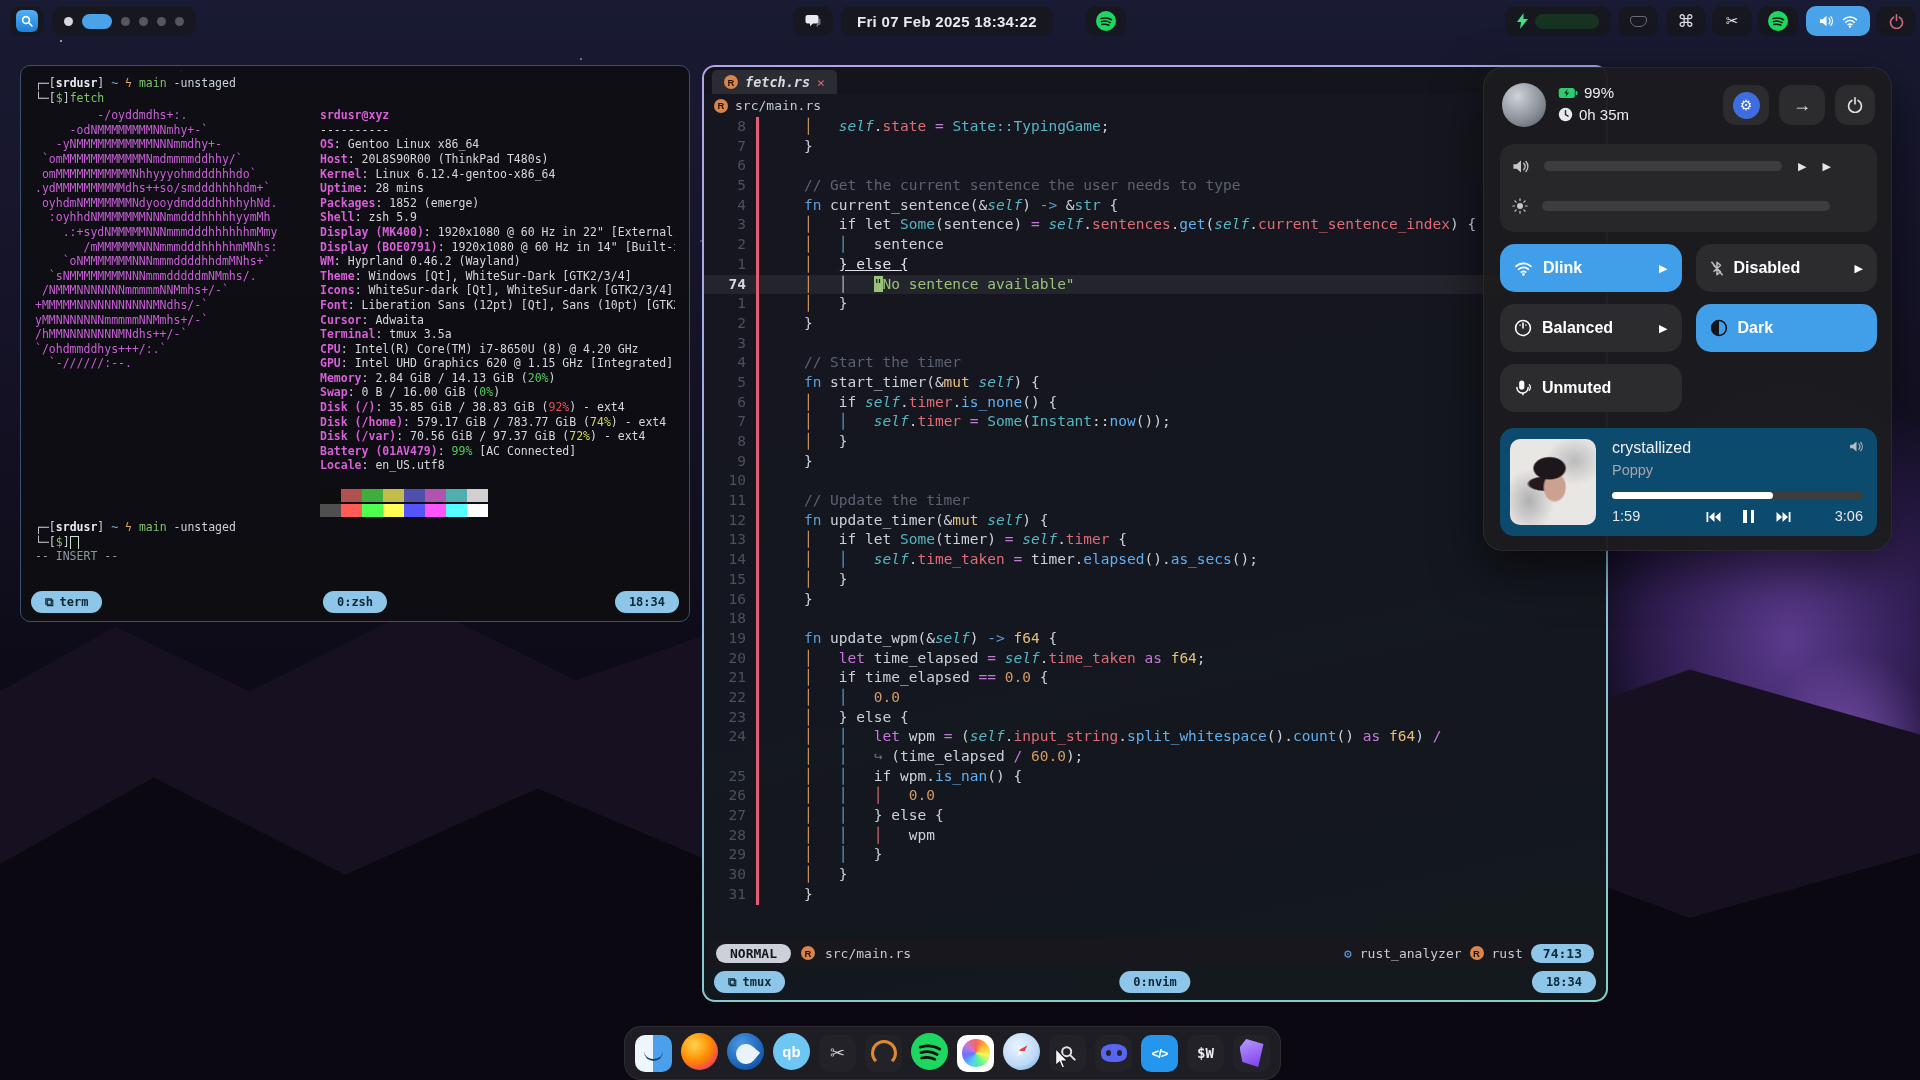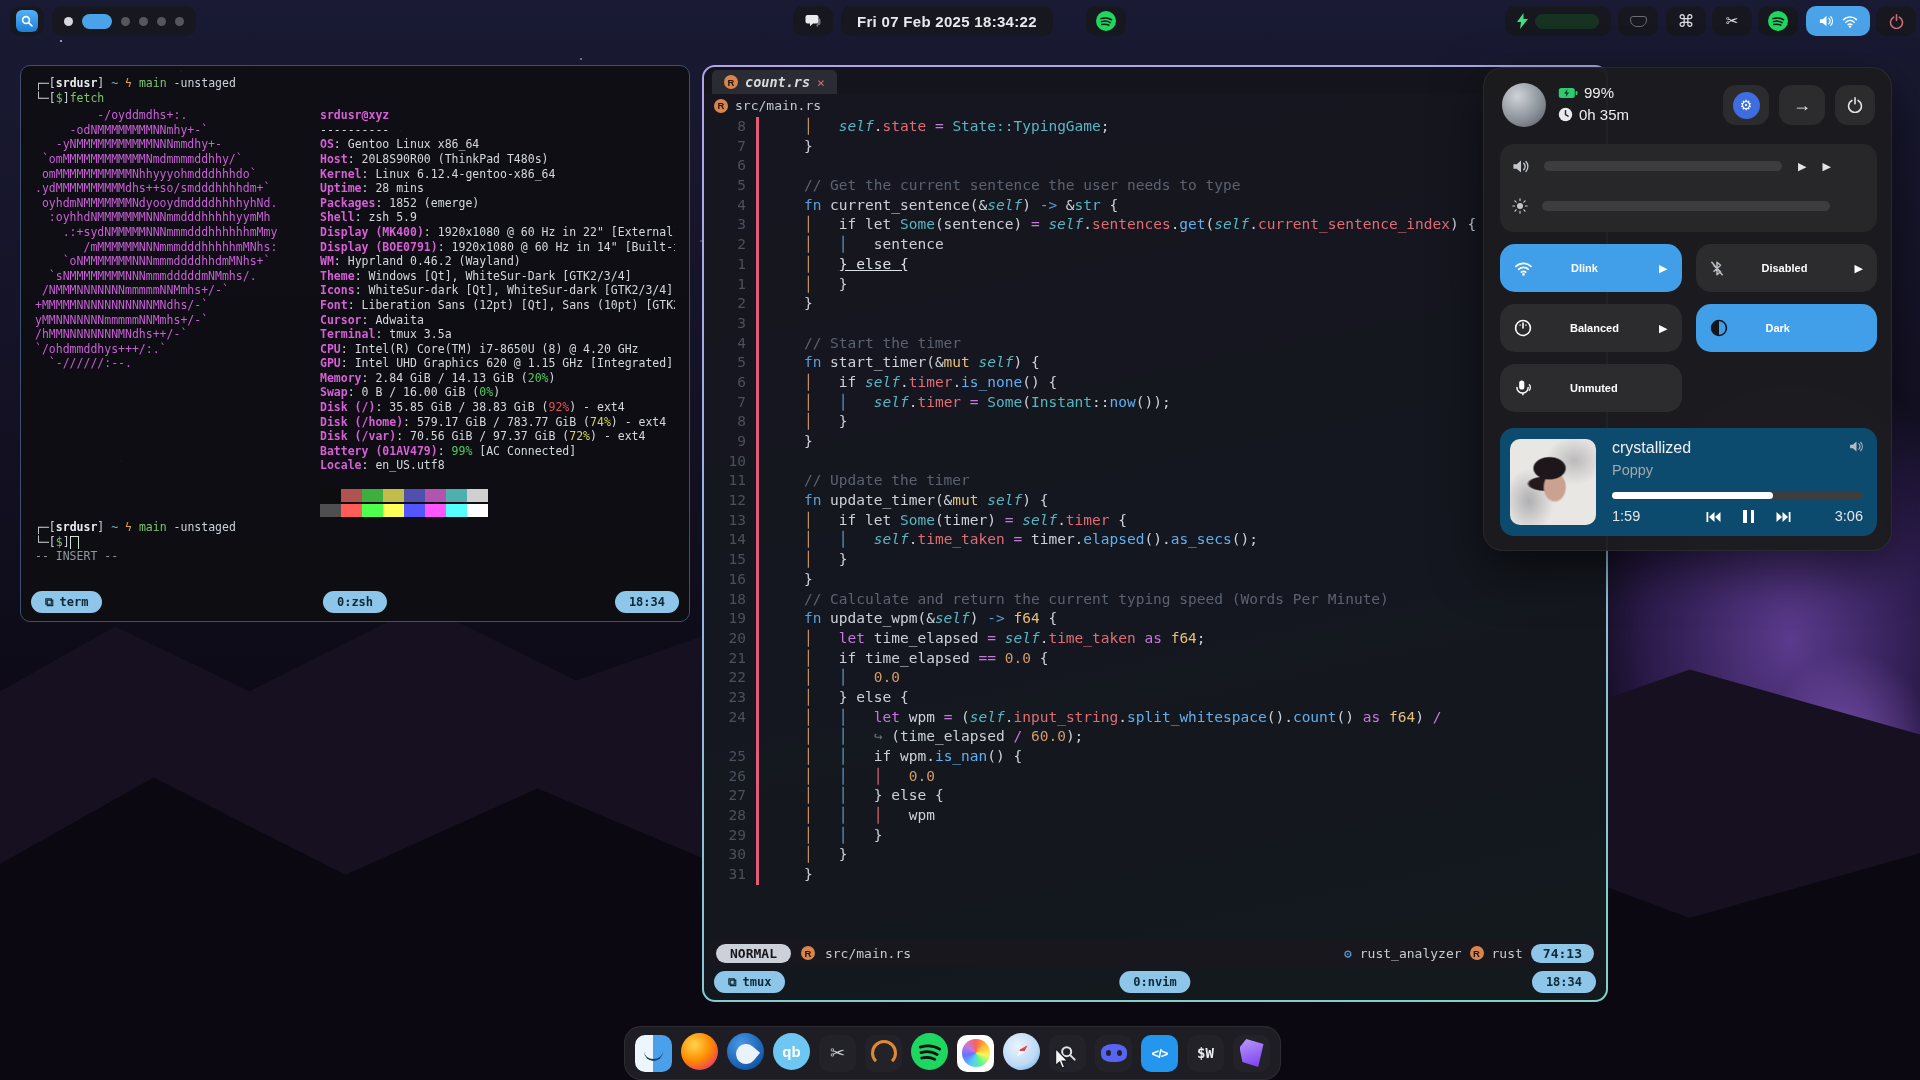--- a/index.html
+++ b/index.html
@@ -108,21 +108,21 @@
   #cc-sliders{position:absolute;left:16px;top:76px;width:377px;height:88px;background:#27272a;border-radius:14px;}
   .srow{position:absolute;left:12px;right:12px;height:20px;display:flex;align-items:center;}
   #srow-vol{top:12px;} #srow-bri{top:52px;}
   .strack{height:10px;border-radius:5px;background:#3d3d40;overflow:hidden;margin-left:14px;cursor:pointer;}
   .sfill{height:100%;border-radius:5px;background:#4aa3e8;}
   .sarrow{color:#e3e4e8;font-size:11px;margin-left:16px;cursor:pointer;}
   #cc-toggles{position:absolute;left:16px;top:176px;width:377px;display:grid;grid-template-columns:1fr 1fr;gap:12px 14px;}
   .tg{height:48px;border-radius:15px;background:#2c2c2e;display:flex;align-items:center;gap:10px;
     padding:0 14px;cursor:pointer;}
   .tg.on{background:#419ee8;}
-  .tg .lbl{font-size:11px;font-weight:bold;color:#fff;margin-left:28px;}
+  .tg .lbl{font-size:16px;font-weight:bold;color:#fff;}
   .tg .chev{margin-left:auto;font-size:11px;color:#fff;}
   .tg svg{flex:none;}
   #cc-player{position:absolute;left:16px;top:360px;width:377px;height:108px;background:#0c4a6e;border-radius:14px;}
   #alb{position:absolute;left:10px;top:11px;width:86px;height:86px;border-radius:10px;overflow:hidden;
     background:
       radial-gradient(26px 18px at 46% 34%,#1d161a 58%,rgba(29,22,26,0) 66%),
       radial-gradient(20px 26px at 52% 56%,#caa28f 50%,rgba(202,162,143,0) 60%),
       radial-gradient(30px 12px at 42% 52%,#241a1e 55%,rgba(36,26,30,0) 65%),
       radial-gradient(40px 34px at 75% 25%,rgba(150,150,155,.55),transparent 72%),
       radial-gradient(36px 46px at 22% 72%,rgba(120,120,128,.5),transparent 70%),
@@ -349,54 +349,55 @@
           <span>18:34</span>
         </span>
     </div>
   </div>
 
   <div id="edframe">
     <div id="editor">
       <div id="tabline">
         <span id="tab-main">
           <span class="rust-ic">R</span>
-          <span class="ttl">count.rs</span>
+          <span class="ttl">fetch.rs</span>
           <span class="cls">×</span>
         </span>
       </div>
       <div id="winbar">
         <span class="rust-ic">R</span>
         <span>src/main.rs</span>
       </div>
       <div id="code-area">
           <div class="crow"><span class="lnum">8</span><span class="gitbar"></span><span><span>    </span><span class="x-ggo">│</span><span>   </span><span class="x-sl">self</span><span class="x-w">.</span><span class="x-f">state</span><span class="x-w"> </span><span class="x-kp">=</span><span class="x-w"> </span><span class="x-t">State::TypingGame</span><span class="x-w">;</span></span></div>
           <div class="crow"><span class="lnum">7</span><span class="gitbar"></span><span><span>    </span><span class="x-w">}</span></span></div>
           <div class="crow"><span class="lnum">6</span><span class="gitbar"></span><span></span></div>
           <div class="crow"><span class="lnum">5</span><span class="gitbar"></span><span><span>    </span><span class="x-c">// Get the current sentence the user needs to type</span></span></div>
           <div class="crow"><span class="lnum">4</span><span class="gitbar"></span><span><span>    </span><span class="x-k">fn</span><span class="x-w"> current_sentence(&amp;</span><span class="x-sl">self</span><span class="x-w">) </span><span class="x-k">-&gt;</span><span class="x-w"> &amp;</span><span class="x-t">str</span><span class="x-w"> {</span></span></div>
           <div class="crow"><span class="lnum">3</span><span class="gitbar"></span><span><span>    </span><span class="x-ggo">│</span><span>   </span><span class="x-w">if let </span><span class="x-t">Some</span><span class="x-w">(sentence) </span><span class="x-kp">=</span><span class="x-w"> </span><span class="x-sl">self</span><span class="x-w">.</span><span class="x-f">sentences</span><span class="x-w">.</span><span class="x-m">get</span><span class="x-w">(</span><span class="x-sl">self</span><span class="x-w">.</span><span class="x-f">current_sentence_index</span><span class="x-w">) {</span></span></div>
           <div class="crow"><span class="lnum">2</span><span class="gitbar"></span><span><span>    </span><span class="x-ggo">│</span><span>   </span><span class="x-ggb">│</span><span>   </span><span class="x-w">sentence</span></span></div>
           <div class="crow"><span class="lnum">1</span><span class="gitbar"></span><span><span>    </span><span class="x-ggo">│</span><span>   </span><span class="x-wu">} else {</span></span></div>
+          <div class="crow cur"><span class="lnum lnum-cur">74</span><span class="gitbar"></span><span><span>    </span><span class="x-ggo">│</span><span>   </span><span class="x-ggw">│</span><span>   </span><span class="x-cur">"</span><span class="x-s">No sentence available"</span></span></div>
           <div class="crow"><span class="lnum">1</span><span class="gitbar"></span><span><span>    </span><span class="x-ggo">│</span><span>   </span><span class="x-w">}</span></span></div>
           <div class="crow"><span class="lnum">2</span><span class="gitbar"></span><span><span>    </span><span class="x-w">}</span></span></div>
           <div class="crow"><span class="lnum">3</span><span class="gitbar"></span><span></span></div>
           <div class="crow"><span class="lnum">4</span><span class="gitbar"></span><span><span>    </span><span class="x-c">// Start the timer</span></span></div>
           <div class="crow"><span class="lnum">5</span><span class="gitbar"></span><span><span>    </span><span class="x-k">fn</span><span class="x-w"> start_timer(&amp;</span><span class="x-y">mut</span><span class="x-w"> </span><span class="x-sl">self</span><span class="x-w">) {</span></span></div>
           <div class="crow"><span class="lnum">6</span><span class="gitbar"></span><span><span>    </span><span class="x-ggo">│</span><span>   </span><span class="x-w">if </span><span class="x-sl">self</span><span class="x-w">.</span><span class="x-f">timer</span><span class="x-w">.</span><span class="x-m">is_none</span><span class="x-w">() {</span></span></div>
           <div class="crow"><span class="lnum">7</span><span class="gitbar"></span><span><span>    </span><span class="x-ggo">│</span><span>   </span><span class="x-ggb">│</span><span>   </span><span class="x-sl">self</span><span class="x-w">.</span><span class="x-f">timer</span><span class="x-w"> </span><span class="x-kp">=</span><span class="x-w"> </span><span class="x-t">Some</span><span class="x-w">(</span><span class="x-t">Instant</span><span class="x-w">::</span><span class="x-m">now</span><span class="x-w">());</span></span></div>
           <div class="crow"><span class="lnum">8</span><span class="gitbar"></span><span><span>    </span><span class="x-ggo">│</span><span>   </span><span class="x-w">}</span></span></div>
           <div class="crow"><span class="lnum">9</span><span class="gitbar"></span><span><span>    </span><span class="x-w">}</span></span></div>
           <div class="crow"><span class="lnum">10</span><span class="gitbar"></span><span></span></div>
           <div class="crow"><span class="lnum">11</span><span class="gitbar"></span><span><span>    </span><span class="x-c">// Update the timer</span></span></div>
           <div class="crow"><span class="lnum">12</span><span class="gitbar"></span><span><span>    </span><span class="x-k">fn</span><span class="x-w"> update_timer(&amp;</span><span class="x-y">mut</span><span class="x-w"> </span><span class="x-sl">self</span><span class="x-w">) {</span></span></div>
           <div class="crow"><span class="lnum">13</span><span class="gitbar"></span><span><span>    </span><span class="x-ggo">│</span><span>   </span><span class="x-w">if let </span><span class="x-t">Some</span><span class="x-w">(timer) </span><span class="x-kp">=</span><span class="x-w"> </span><span class="x-sl">self</span><span class="x-w">.</span><span class="x-f">timer</span><span class="x-w"> {</span></span></div>
           <div class="crow"><span class="lnum">14</span><span class="gitbar"></span><span><span>    </span><span class="x-ggo">│</span><span>   </span><span class="x-ggb">│</span><span>   </span><span class="x-sl">self</span><span class="x-w">.</span><span class="x-f">time_taken</span><span class="x-w"> </span><span class="x-kp">=</span><span class="x-w"> timer.</span><span class="x-m">elapsed</span><span class="x-w">().</span><span class="x-m">as_secs</span><span class="x-w">();</span></span></div>
           <div class="crow"><span class="lnum">15</span><span class="gitbar"></span><span><span>    </span><span class="x-ggo">│</span><span>   </span><span class="x-w">}</span></span></div>
           <div class="crow"><span class="lnum">16</span><span class="gitbar"></span><span><span>    </span><span class="x-w">}</span></span></div>
-          <div class="crow"><span class="lnum">18</span><span class="gitbar"></span><span><span>    </span><span class="x-c">// Calculate and return the current typing speed (Words Per Minute)</span></span></div>
+          <div class="crow"><span class="lnum">18</span><span class="gitbar"></span></div>
           <div class="crow"><span class="lnum">19</span><span class="gitbar"></span><span><span>    </span><span class="x-k">fn</span><span class="x-w"> update_wpm(&amp;</span><span class="x-sl">self</span><span class="x-w">) </span><span class="x-k">-&gt;</span><span class="x-w"> </span><span class="x-y">f64</span><span class="x-w"> {</span></span></div>
           <div class="crow"><span class="lnum">20</span><span class="gitbar"></span><span><span>    </span><span class="x-ggo">│</span><span>   </span><span class="x-kp">let</span><span class="x-w"> time_elapsed </span><span class="x-kp">=</span><span class="x-w"> </span><span class="x-sl">self</span><span class="x-w">.</span><span class="x-f">time_taken</span><span class="x-w"> </span><span class="x-kp">as</span><span class="x-w"> </span><span class="x-y">f64</span><span class="x-w">;</span></span></div>
           <div class="crow"><span class="lnum">21</span><span class="gitbar"></span><span><span>    </span><span class="x-ggo">│</span><span>   </span><span class="x-w">if time_elapsed </span><span class="x-kp">==</span><span class="x-w"> </span><span class="x-nu">0.0</span><span class="x-w"> {</span></span></div>
           <div class="crow"><span class="lnum">22</span><span class="gitbar"></span><span><span>    </span><span class="x-ggo">│</span><span>   </span><span class="x-ggb">│</span><span>   </span><span class="x-nu">0.0</span></span></div>
           <div class="crow"><span class="lnum">23</span><span class="gitbar"></span><span><span>    </span><span class="x-ggo">│</span><span>   </span><span class="x-w">} else {</span></span></div>
           <div class="crow"><span class="lnum">24</span><span class="gitbar"></span><span><span>    </span><span class="x-ggo">│</span><span>   </span><span class="x-ggb">│</span><span>   </span><span class="x-kp">let</span><span class="x-w"> wpm </span><span class="x-kp">=</span><span class="x-w"> (</span><span class="x-sl">self</span><span class="x-w">.</span><span class="x-f">input_string</span><span class="x-w">.</span><span class="x-m">split_whitespace</span><span class="x-w">().</span><span class="x-m">count</span><span class="x-w">() </span><span class="x-kp">as</span><span class="x-w"> </span><span class="x-y">f64</span><span class="x-w">) </span><span class="x-kp">/</span></span></div>
           <div class="crow"><span class="lnum"></span><span class="gitbar"></span><span><span>    </span><span class="x-ggo">│</span><span>   </span><span class="x-ggb">│</span><span>   </span><span class="x-wr">↪ </span><span class="x-w">(time_elapsed </span><span class="x-kp">/</span><span class="x-w"> </span><span class="x-nu">60.0</span><span class="x-w">);</span></span></div>
           <div class="crow"><span class="lnum">25</span><span class="gitbar"></span><span><span>    </span><span class="x-ggo">│</span><span>   </span><span class="x-ggb">│</span><span>   </span><span class="x-w">if wpm.</span><span class="x-m">is_nan</span><span class="x-w">() {</span></span></div>
           <div class="crow"><span class="lnum">26</span><span class="gitbar"></span><span><span>    </span><span class="x-ggo">│</span><span>   </span><span class="x-ggb">│</span><span>   </span><span class="x-ggr">│</span><span>   </span><span class="x-nu">0.0</span></span></div>
           <div class="crow"><span class="lnum">27</span><span class="gitbar"></span><span><span>    </span><span class="x-ggo">│</span><span>   </span><span class="x-ggb">│</span><span>   </span><span class="x-w">} else {</span></span></div>

